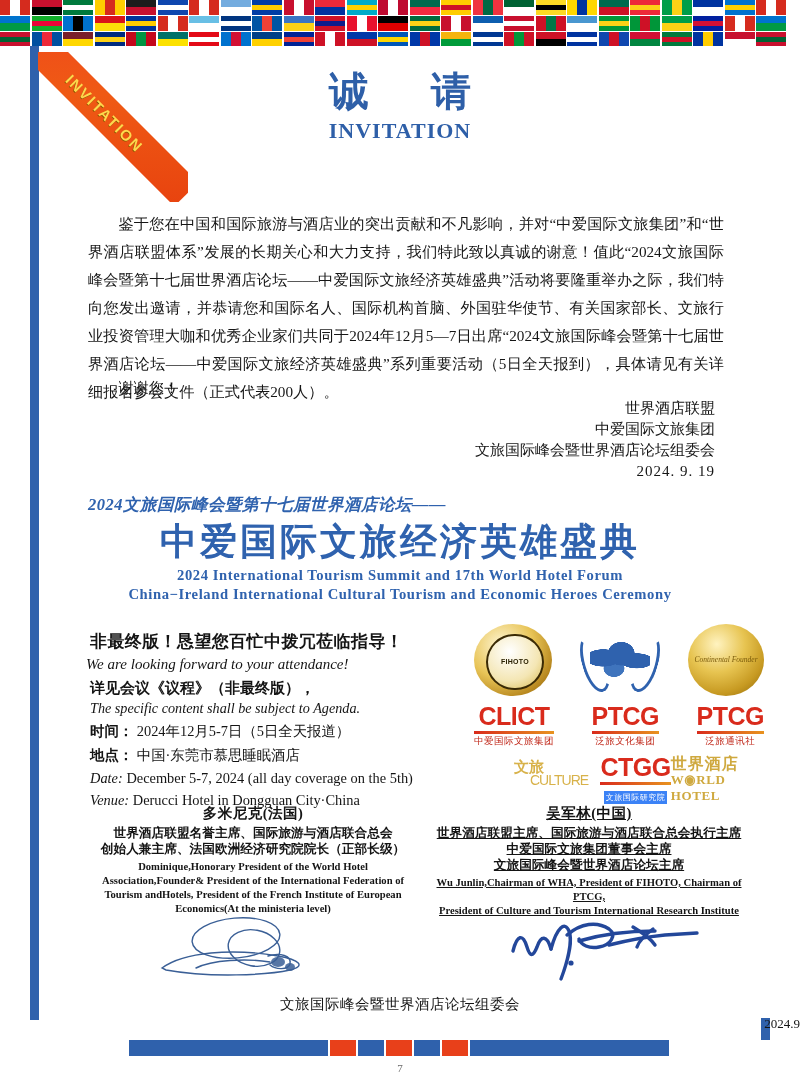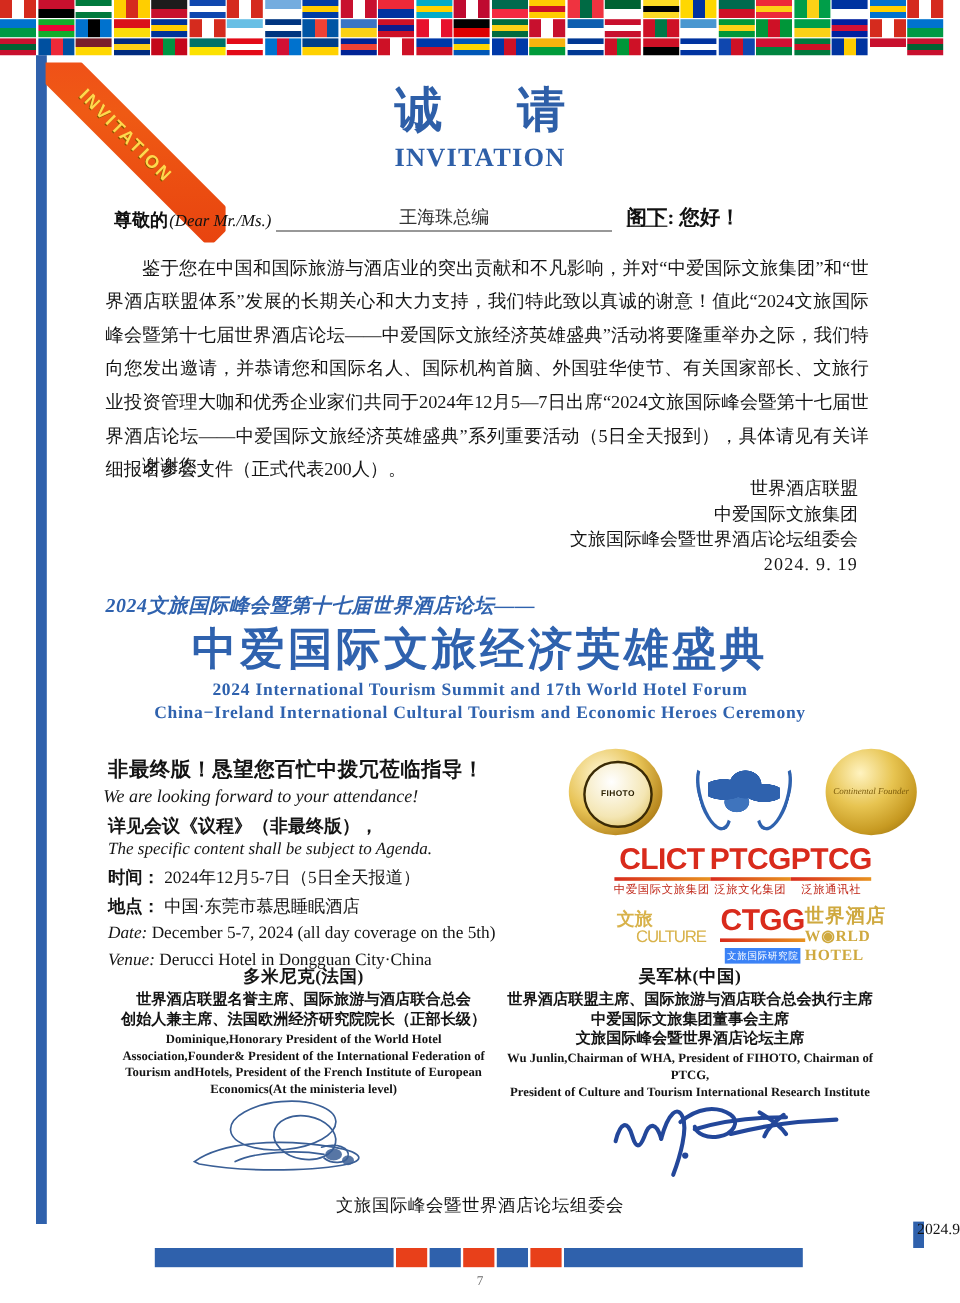--- a/index.html
+++ b/index.html
@@ -71,21 +71,21 @@
   #dt-h4{font-size:14.2px;font-style:italic;margin-top:2px;}
   .dt-row{font-size:14.4px;margin-top:5px;}
   .dt-lab{font-weight:bold;}
   .dt-lab-i{font-style:italic;}
   .dt-val{font-family:"Liberation Serif",serif;}
 
   
   #logos{position:absolute;left:474px;top:622px;width:290px;}
   .logo-row{display:flex;align-items:center;justify-content:space-between;}
   .logo-row.r1{height:76px;}
-  .logo-row.r2{height:52px;margin-top:2px;justify-content:center;}
+  .logo-row.r2{height:52px;margin-top:2px;}
   .logo-row.r3{height:46px;margin-top:4px;}
 
   .seal{width:78px;height:72px;position:relative;}
   .seal .ring{position:absolute;inset:0;border-radius:50%;
     background:radial-gradient(circle at 35% 30%,#fff7d6 0%,#e8c457 45%,#b8881f 75%,#6d4e07 100%);}
   .seal .inner{position:absolute;left:16%;top:14%;width:68%;height:72%;border-radius:50%;
     background:radial-gradient(circle at 40% 30%,#ffffff 0%,#f4e6b4 60%,#d8b94e 100%);
     border:2px solid #3a2a05;display:flex;align-items:center;justify-content:center;}
   .seal .inner b{font-family:"Liberation Sans",sans-serif;font-size:7px;color:#2b2102;letter-spacing:.3px;}
 
@@ -115,21 +115,21 @@
   .culture .cn{position:absolute;left:0;top:1px;font-size:15px;font-weight:bold;color:#d8b24a;line-height:15px;}
   .culture .en{position:absolute;left:16px;top:13px;font-family:"Liberation Sans",sans-serif;font-weight:normal;font-size:14px;color:#d8b24a;letter-spacing:-1px;}
 
   .worldhotel{text-align:left;}
   .worldhotel .cn{font-size:16px;font-weight:bold;color:#cfa93f;letter-spacing:1px;line-height:17px;}
   .worldhotel .en{font-family:"Liberation Serif",serif;font-size:13px;font-weight:bold;color:#cfa93f;letter-spacing:.6px;}
 
   
   .signatory{position:absolute;width:330px;text-align:center;color:#141414;}
   #sig-left{left:88px;top:804px;}
-  #sig-right{left:410px;top:804px;}
+  #sig-right{left:424px;top:804px;text-decoration:underline;}
   .sg-name{font-size:14.5px;font-weight:bold;letter-spacing:.5px;}
   .sg-cn{font-size:12.7px;font-weight:bold;line-height:16px;margin-top:2px;}
   .sg-en{font-size:10.6px;font-weight:bold;line-height:14px;margin-top:3px;}
 
   
   .sigimg{position:absolute;}
   #sigimg-left{left:150px;top:912px;width:180px;height:82px;}
   #sigimg-right{left:505px;top:905px;width:200px;height:80px;}
 
   
@@ -245,28 +245,20 @@
     <div class="band">
         <span>INVITATION</span>
       </div>
   </div>
 
   <div id="titleblock">
     <div id="title-cn">诚  请</div>
     <div id="title-en">INVITATION</div>
   </div>
 
-  <div id="salutation">
-    <span id="sal-cn">尊敬的</span>
-    <span id="sal-en">(Dear Mr./Ms.)</span>
-    <span id="sal-name-wrap">
-      <span id="sal-name">王海珠总编</span>
-    </span>
-    <span id="sal-tail"><u>阁下</u><span>: 您好！</span></span>
-  </div>
 
   <div id="body-text">鉴于您在中国和国际旅游与酒店业的突出贡献和不凡影响，并对“中爱国际文旅集团”和“世界酒店联盟体系”发展的长期关心和大力支持，我们特此致以真诚的谢意！值此“2024文旅国际峰会暨第十七届世界酒店论坛——中爱国际文旅经济英雄盛典”活动将要隆重举办之际，我们特向您发出邀请，并恭请您和国际名人、国际机构首脑、外国驻华使节、有关国家部长、文旅行业投资管理大咖和优秀企业家们共同于2024年12月5—7日出席“2024文旅国际峰会暨第十七届世界酒店论坛——中爱国际文旅经济英雄盛典”系列重要活动（5日全天报到），具体请见有关详细报名参会文件（正式代表200人）。</div>
   <div id="thanks">谢谢您！</div>
 
   <div id="signoff">
     <div>世界酒店联盟</div>
     <div>中爱国际文旅集团</div>
     <div>文旅国际峰会暨世界酒店论坛组委会</div>
     <div class="date">2024. 9. 19</div>
   </div>

